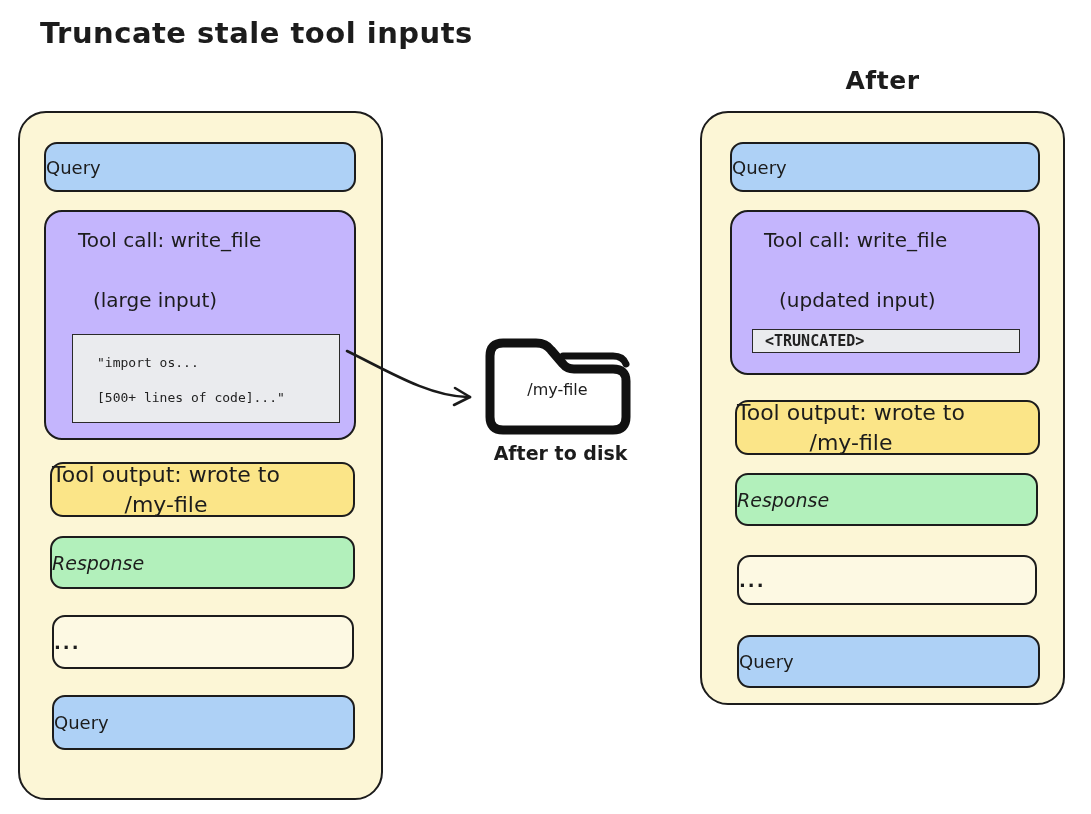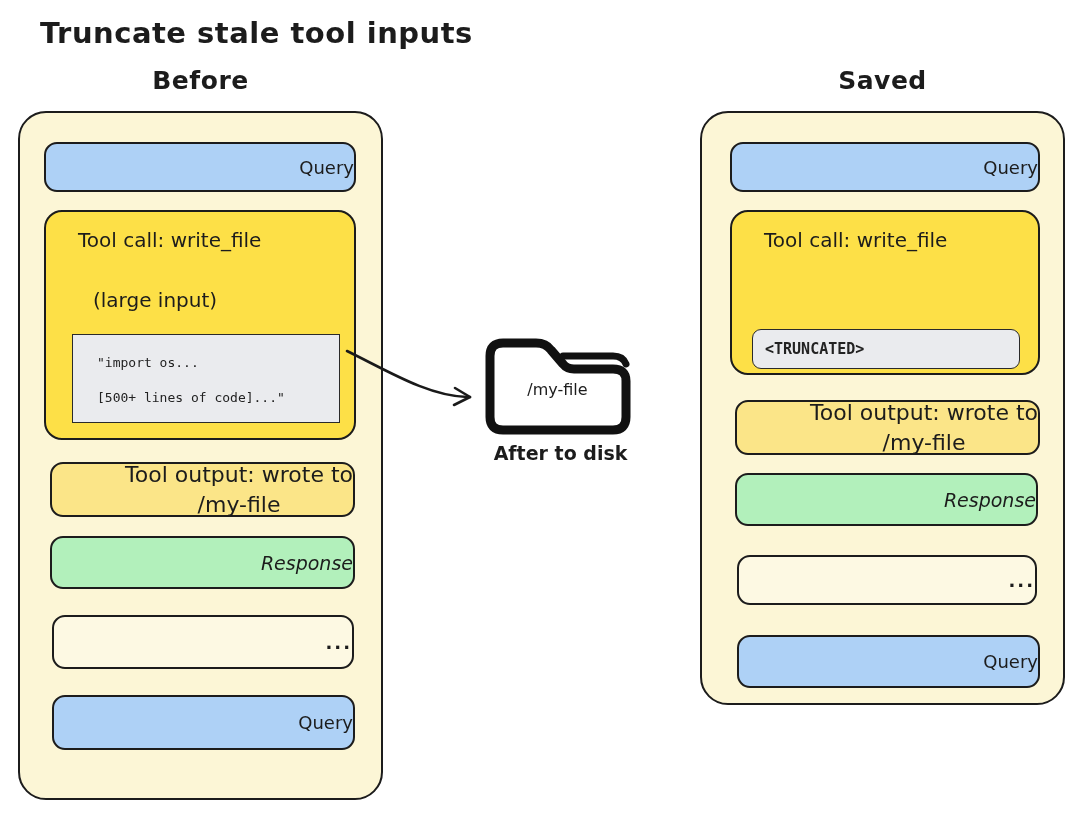--- a/index.html
+++ b/index.html
@@ -19,67 +19,66 @@
 
   .panel {
     position:absolute; background:#fcf6d6;
     border:2.5px solid #1c1c1c; border-radius:28px;
   }
   .panel.before { left:18px;  top:111px; width:365px; height:689px; }
   .panel.after  { left:700px; top:111px; width:365px; height:594px; }
 
   .msg {
     position:absolute; border:2px solid #1c1c1c; border-radius:13px;
-    display:flex; align-items:center; justify-content:flex-end;
+    display:flex; align-items:center; justify-content:flex-start;
     text-align:center; font-size:18px; font-weight:500;
   }
   .msg.blue   { background:#aed1f6; }
   .msg.green  { background:#b2f0bb;font-style:italic; }
   .msg.yellow { background:#fbe588; font-size:22px; line-height:1.35; }
   .msg.cream  { background:#fdf9e3; font-weight:700; letter-spacing:2px; }
 
   .toolcall {
-    position:absolute; background:#fde047;
+    position:absolute; background:#c4b5fd;
     border:2px solid #1c1c1c; border-radius:18px;
   }
   .toolcall .tc-title    { position:absolute; left:32px; top:16px;  font-size:20px; font-weight:500; }
   .toolcall .tc-subtitle { position:absolute; left:32px; top:76px;  font-size:20px; font-weight:500;margin-left:15px; }
 
   .codebox {
     position:absolute; background:#eaebee; border:1.5px solid #2a2a2a;
     font-family:"DejaVu Sans Mono", monospace; font-size:13px; color:#222;
   }
   .codebox.multi { left:26px; top:122px; width:268px; height:89px; padding:20px 0 0 24px; }
   .codebox.multi .code-line + .code-line { margin-top:20px; }
   .codebox.single {
-    left:20px; top:117px; width:268px; height:40px;
+    left:20px; top:117px; width:268px; height:24px;
     display:flex; align-items:center; padding-left:12px;
-    font-size:15px; font-weight:600;border-radius:9px;
+    font-size:15px; font-weight:600;
   }
 
   .mid-art { position:absolute; left:330px; top:330px; width:320px; height:145px; }
   .folder-label {
     position:absolute; left:487px; top:345px; width:141px; height:88px;
     display:flex; align-items:center; justify-content:center;
     font-size:16px; font-weight:500;
   }
   .disk-caption {
     position:absolute; left:463px; top:442px; width:195px;
     text-align:center; font-size:19px; font-weight:600;
   }
 </style>
 </head>
 <body>
 
 <div class="canvas">
 
   <div class="title">Truncate stale tool inputs</div>
 
-  <div class="col-label before">Before</div>
-  <div class="col-label after">Saved</div>
+  <div class="col-label after">After</div>
 
   <div class="panel before">
     <div class="msg blue" style="left:24px; top:29px; width:312px; height:50px;">
       <span>Query</span>
     </div>
 
     <div class="toolcall" style="left:24px; top:97px; width:312px; height:230px;">
       <div class="tc-title">Tool call: write_file</div>
       <div class="tc-subtitle">(large input)</div>
       <div class="codebox multi">
@@ -120,20 +119,21 @@
   <div class="folder-label">/my-file</div>
   <div class="disk-caption">After to disk</div>
 
   <div class="panel after">
     <div class="msg blue" style="left:28px; top:29px; width:310px; height:50px;">
       <span>Query</span>
     </div>
 
     <div class="toolcall" style="left:28px; top:97px; width:310px; height:165px;">
       <div class="tc-title">Tool call: write_file</div>
+      <div class="tc-subtitle">(updated input)</div>
       <div class="codebox single">&lt;TRUNCATED&gt;</div>
     </div>
 
     <div class="msg yellow" style="left:33px; top:287px; width:305px; height:55px;">
       <span><span>Tool output: wrote to</span><br>
       <span>/my-file</span></span>
     </div>
 
     <div class="msg green" style="left:33px; top:360px; width:303px; height:53px; font-size:19px;">
       <span>Response</span>

